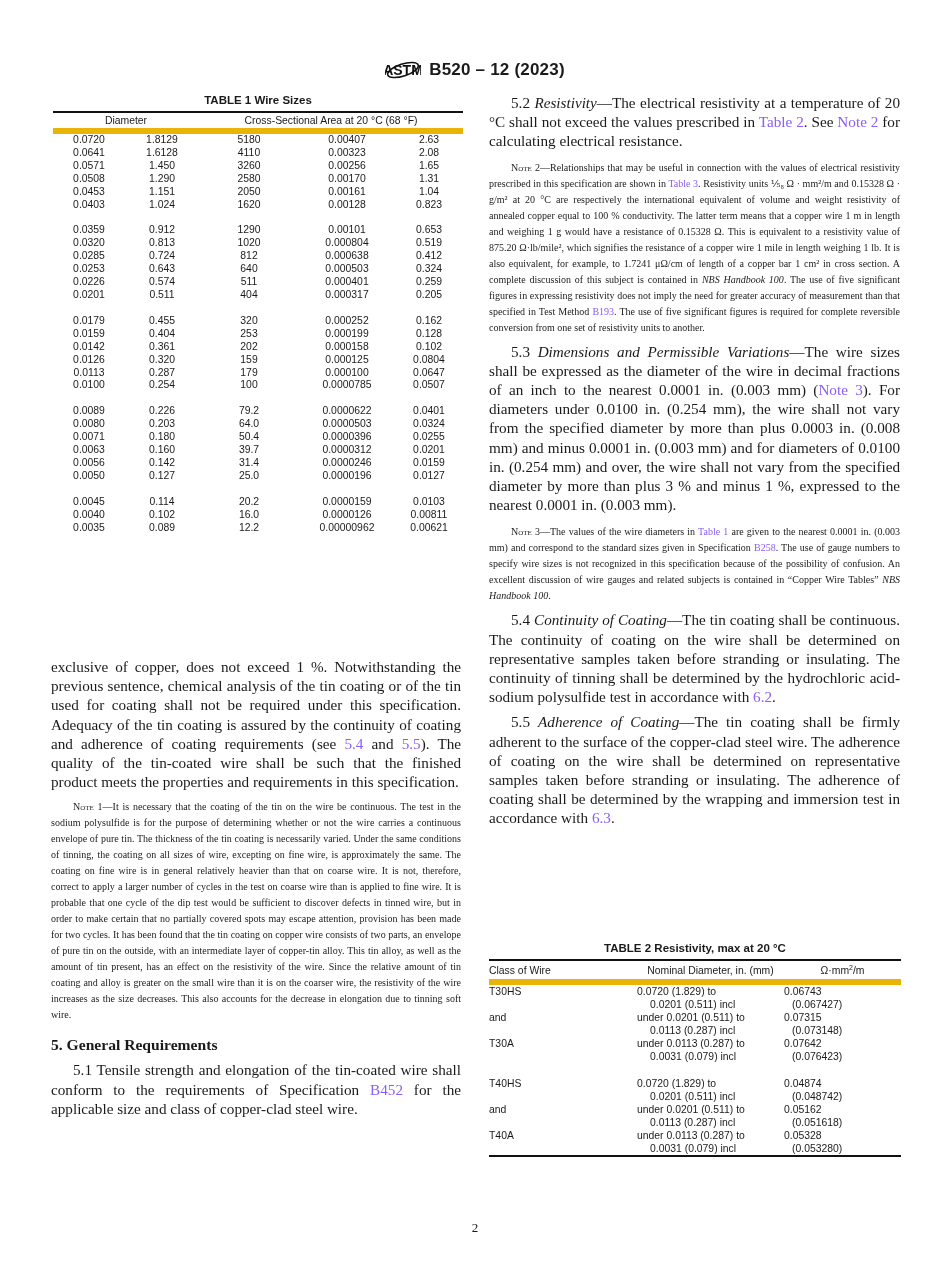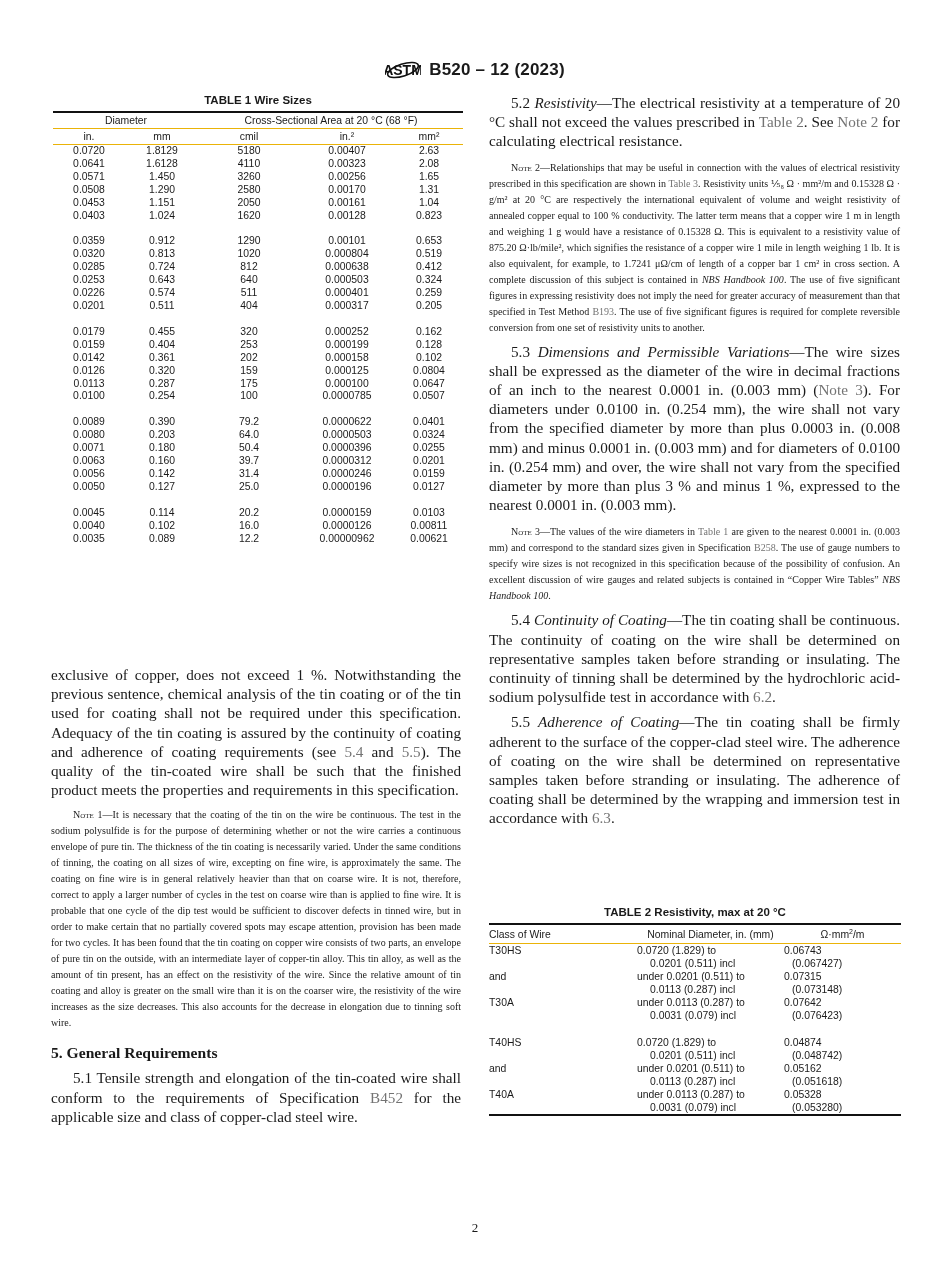--- a/index.html
+++ b/index.html
@@ -1,53 +1,53 @@
 <!DOCTYPE html>
 <html><head>
 <meta charset="utf-8">
 <style>
   html, body { margin: 0; padding: 0; background: #ffffff; }
   body { width: 950px; height: 1272px; position: relative; overflow: hidden; color: #1a1a1a; }
   .serif { font-family: "Liberation Serif", "DejaVu Serif", serif; }
-  .link { color: #737373; }
+  .link { color: #8b5cf6; }
 
   
   .header { position: absolute; top: 55px; left: 0; width: 950px; display: flex; justify-content: center; align-items: center; gap: 8px; text-align: right; }
   .logo { width: 36px; height: 30px; }
   .doc-id { font-family: "Liberation Sans", sans-serif; font-weight: bold; font-size: 17px; letter-spacing: 0.2px; }
 
   
   .t1 { position: absolute; left: 53px; top: 94px; width: 410px; }
   .tcap { font-family: "Liberation Sans", sans-serif; font-weight: bold; font-size: 11.5px; text-align: center; margin-bottom: 5px; }
   table.grid { border-collapse: collapse; width: 100%; font-family: "Liberation Sans", sans-serif; font-size: 10.4px; }
   .t1 table th { font-weight: normal; padding: 2px 0 2px 0; }
   .rule-top { border-top: 2px solid #111; }
-  .rule-thin { border-bottom: 1px solid #eab308; }
+  .rule-thin { border-bottom: 6px solid #eab308; }
   .rule-bot { border-bottom: 2px solid #111; }
   .t1 td { padding: 0; height: 12.9px; line-height: 12.9px; }
   .t1 .c1 { width: 72px; text-align: center; }
   .t1 .c2 { width: 74px; text-align: center; }
   .t1 .c3 { width: 100px; text-align: center; }
   .t1 .c4 { width: 96px; text-align: center; }
   .t1 .c5 { text-align: center; }
   .t1 tr.gap td { height: 13px; }
 
   
-  .col-left { position: absolute; left: 51px; width: 410px; margin-top: 8px; }
+  .col-left { position: absolute; left: 51px; width: 410px; }
   .p-body { font-size: 15.2px; line-height: 19.2px; text-align: justify; margin: 0; }
   .p-note { font-size: 10px; line-height: 16px; text-align: justify; margin: 0; text-indent: 22px; }
   .sc { font-variant: small-caps; }
   .indent { text-indent: 22px; }
   .h-sec { font-family: "Liberation Serif", serif; font-weight: bold; font-size: 15.6px; margin: 0; }
 
   
   .col-right { position: absolute; left: 489px; width: 411px; }
 
   
-  .t2 { position: absolute; left: 489px; top: 906px; width: 412px; }
+  .t2 { position: absolute; left: 489px; top: 942px; width: 412px; }
   .t2 table { font-size: 10.4px; }
   .t2 th { font-weight: normal; text-align: left; padding: 3px 0 3px 0; vertical-align: middle; }
   .t2 td { padding: 0; height: 13px; line-height: 13px; vertical-align: top; }
   .t2 .k1 { width: 148px; }
   .t2 .k2 { width: 134px; }
   .t2 .sub { padding-left: 13px; }
   .t2 .sub2 { padding-left: 8px; }
   .t2 tr.gap td { height: 14px; }
 
   .page-num { position: absolute; top: 1220px; left: 0; width: 950px; text-align: center; font-family: "Liberation Serif", serif; font-size: 13px; }
@@ -65,27 +65,20 @@
 </div>
 
 <div class="t1">
   <div class="tcap">TABLE 1 Wire Sizes</div>
   <table class="grid">
     <thead>
       <tr class="rule-top">
         <th colspan="2" class="rule-thin">Diameter</th>
         <th colspan="3" class="rule-thin">Cross-Sectional Area at 20 °C (68 °F)</th>
       </tr>
-      <tr class="rule-thin">
-        <th class="c1">in.</th>
-        <th class="c2">mm</th>
-        <th class="c3">cmil</th>
-        <th class="c4">in.²</th>
-        <th class="c5">mm²</th>
-      </tr>
     </thead>
     <tbody id="t1body">
         <tr>
           <td class="c1">0.0720</td>
           <td class="c2">1.8129</td>
           <td class="c3">5180</td>
           <td class="c4">0.00407</td>
           <td class="c5">2.63</td>
         </tr>
         <tr>
@@ -195,37 +188,37 @@
         <tr>
           <td class="c1">0.0126</td>
           <td class="c2">0.320</td>
           <td class="c3">159</td>
           <td class="c4">0.000125</td>
           <td class="c5">0.0804</td>
         </tr>
         <tr>
           <td class="c1">0.0113</td>
           <td class="c2">0.287</td>
-          <td class="c3">175</td>
+          <td class="c3">179</td>
           <td class="c4">0.000100</td>
           <td class="c5">0.0647</td>
         </tr>
         <tr>
           <td class="c1">0.0100</td>
           <td class="c2">0.254</td>
           <td class="c3">100</td>
           <td class="c4">0.0000785</td>
           <td class="c5">0.0507</td>
         </tr>
         <tr class="gap">
           <td colspan="5"></td>
         </tr>
         <tr>
           <td class="c1">0.0089</td>
-          <td class="c2">0.390</td>
+          <td class="c2">0.226</td>
           <td class="c3">79.2</td>
           <td class="c4">0.0000622</td>
           <td class="c5">0.0401</td>
         </tr>
         <tr>
           <td class="c1">0.0080</td>
           <td class="c2">0.203</td>
           <td class="c3">64.0</td>
           <td class="c4">0.0000503</td>
           <td class="c5">0.0324</td>

